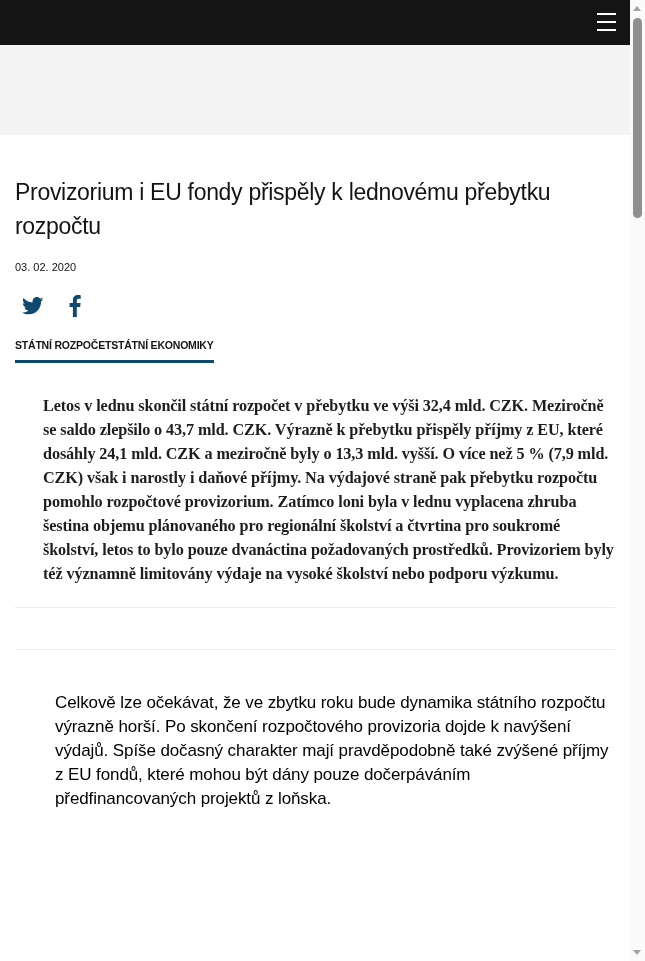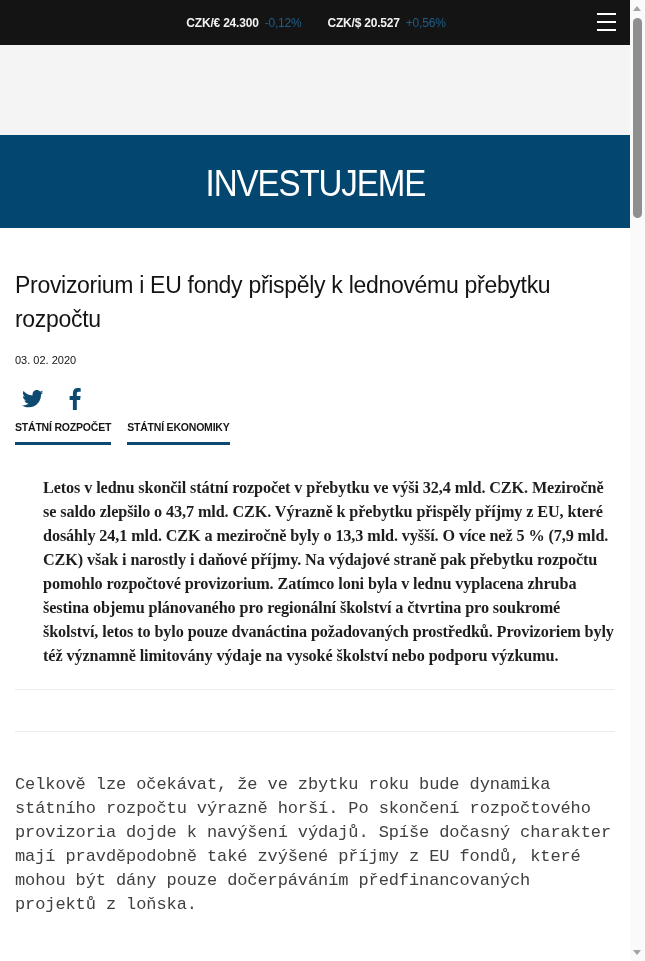--- a/index.html
+++ b/index.html
@@ -25,63 +25,50 @@
     .banner-title { color: #ffffff; font-family: "Liberation Sans", sans-serif; font-size: 36px; letter-spacing: -1.2px; font-weight: normal; transform: scaleX(0.92); margin-top: 4px; }
 
     
     .article { padding: 0 15px; }
     .headline { margin-top: 40px; font-size: 23px; line-height: 34px; font-weight: normal; color: #141414; letter-spacing: -0.3px; }
     .date { margin-top: 18px; font-size: 11px; color: #141414; }
     .share { margin-top: 18px; display: flex; align-items: center; gap: 20px; padding-left: 7px; height: 30px; }
     .share-icon { width: 22px; height: 22px; display: flex; align-items: center; justify-content: center; cursor: pointer; }
     .share-icon svg { fill: #0e4a70; }
 
-    .tags { margin-top: 7px; display: flex; gap: 16px; }
+    .tags { margin-top: 18px; display: flex; gap: 0; }
     .tag { font-size: 10.5px; font-weight: bold; color: #141414; padding-bottom: 9px; border-bottom: 3px solid #0e4a70; letter-spacing: -0.2px; cursor: pointer; }
 
     .lead { margin-top: 31px; font-family: "Liberation Serif", serif; font-size: 16.2px; line-height: 24px; font-weight: bold; color: #1e1e1e; letter-spacing: -0.1px; margin-left: 28px; }
     .divider { height: 1px; background: #ececec; }
     .divider.d1 { margin-top: 21px; }
     .divider.d2 { margin-top: 41px; }
-    .body-text { margin-top: 41px; font-family: Liberation Mono, monospace; font-size: 17px; line-height: 24px; color: #404040; letter-spacing: -0.1px; }
+    .body-text { margin-top: 41px; font-family: Liberation Sans, sans-serif; font-size: 17px; line-height: 24px; color: #000000; letter-spacing: -0.1px; margin-left: 40px; }
 
     
     .scrollbar { position: absolute; right: 0; top: 0; width: 15px; height: 961px; background: #fafafa; }
     .scroll-arrow-up { position: absolute; left: 3px; top: 6px; width: 0; height: 0; border-left: 4.5px solid transparent; border-right: 4.5px solid transparent; border-bottom: 5px solid #a3a3a3; }
     .scroll-arrow-down { position: absolute; left: 3px; bottom: 6px; width: 0; height: 0; border-left: 4.5px solid transparent; border-right: 4.5px solid transparent; border-top: 5px solid #a3a3a3; }
     .scroll-thumb { position: absolute; left: 3px; top: 18px; width: 9px; height: 200px; background: #8f8f8f; border-radius: 5px; }
   </style>
 </head>
 <body>
 
 <div class="page">
 
   <header class="topbar">
-    <div class="rates">
-      <div class="rate">
-        <span class="rate-label">CZK/€ 24.300</span>
-        <span class="rate-change">-0,12%</span>
-      </div>
-      <div class="rate">
-        <span class="rate-label">CZK/$ 20.527</span>
-        <span class="rate-change">+0,56%</span>
-      </div>
-    </div>
     <div class="hamburger">
       <span></span>
       <span></span>
       <span></span>
     </div>
   </header>
 
   <div class="ad-space"></div>
 
-  <div class="banner">
-    <h2 class="banner-title">INVESTUJEME</h2>
-  </div>
 
   <article class="article">
     <h1 class="headline">Provizorium i EU fondy přispěly k lednovému přebytku rozpočtu</h1>
     <div class="date">03. 02. 2020</div>
 
     <div class="share">
       <a class="share-icon">
         <svg width="22" height="18" viewBox="0 0 24 20">
           <path d="M23.6 2.4c-.9.4-1.8.6-2.8.8 1-.6 1.8-1.6 2.1-2.7-.9.6-2 1-3.1 1.2C18.9.7 17.6.1 16.2.1c-2.7 0-4.8 2.2-4.8 4.8 0 .4 0 .8.1 1.1C7.5 5.8 3.9 3.9 1.5 1 1.1 1.7.8 2.6.8 3.4c0 1.7.9 3.2 2.2 4-.8 0-1.5-.2-2.2-.6v.1c0 2.3 1.7 4.3 3.9 4.7-.4.1-.8.2-1.3.2-.3 0-.6 0-.9-.1.6 1.9 2.4 3.3 4.5 3.4-1.7 1.3-3.7 2.1-6 2.1-.4 0-.8 0-1.2-.1 2.1 1.4 4.7 2.2 7.4 2.2 8.9 0 13.7-7.4 13.7-13.7v-.6c1-.7 1.8-1.5 2.5-2.6z"></path>
         </svg>

